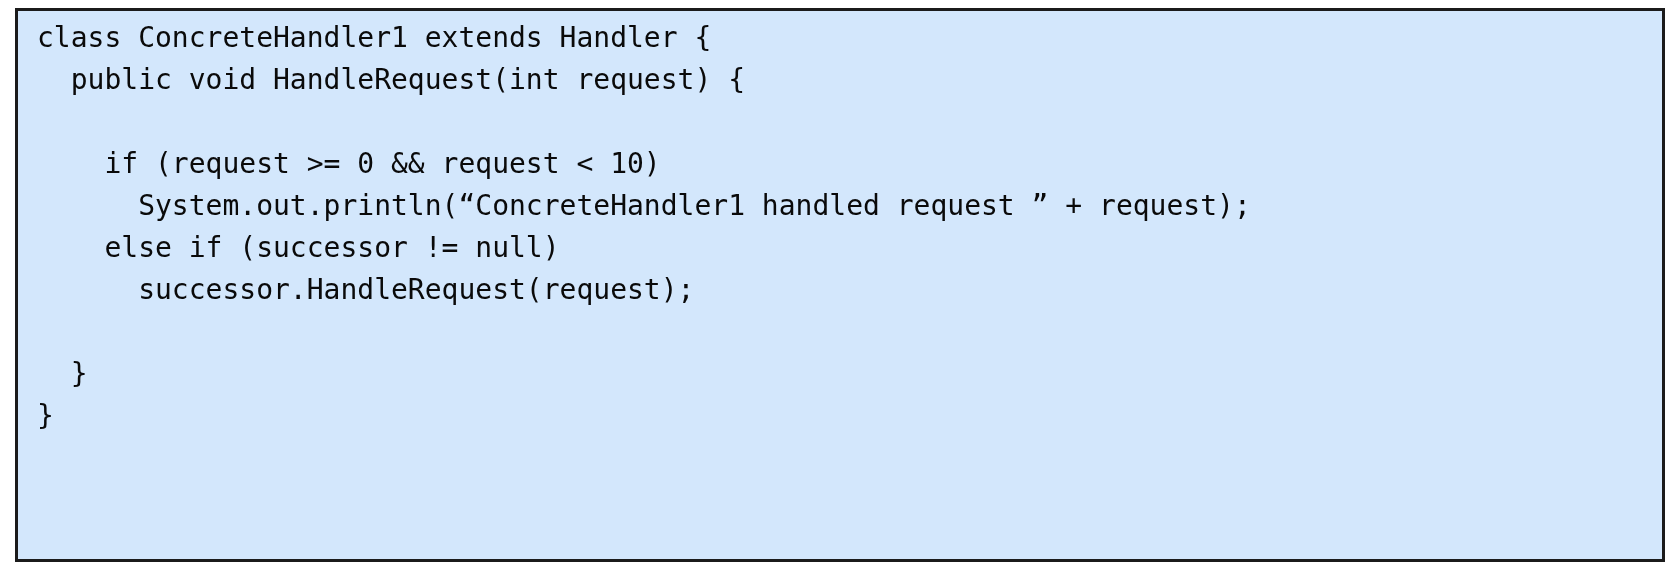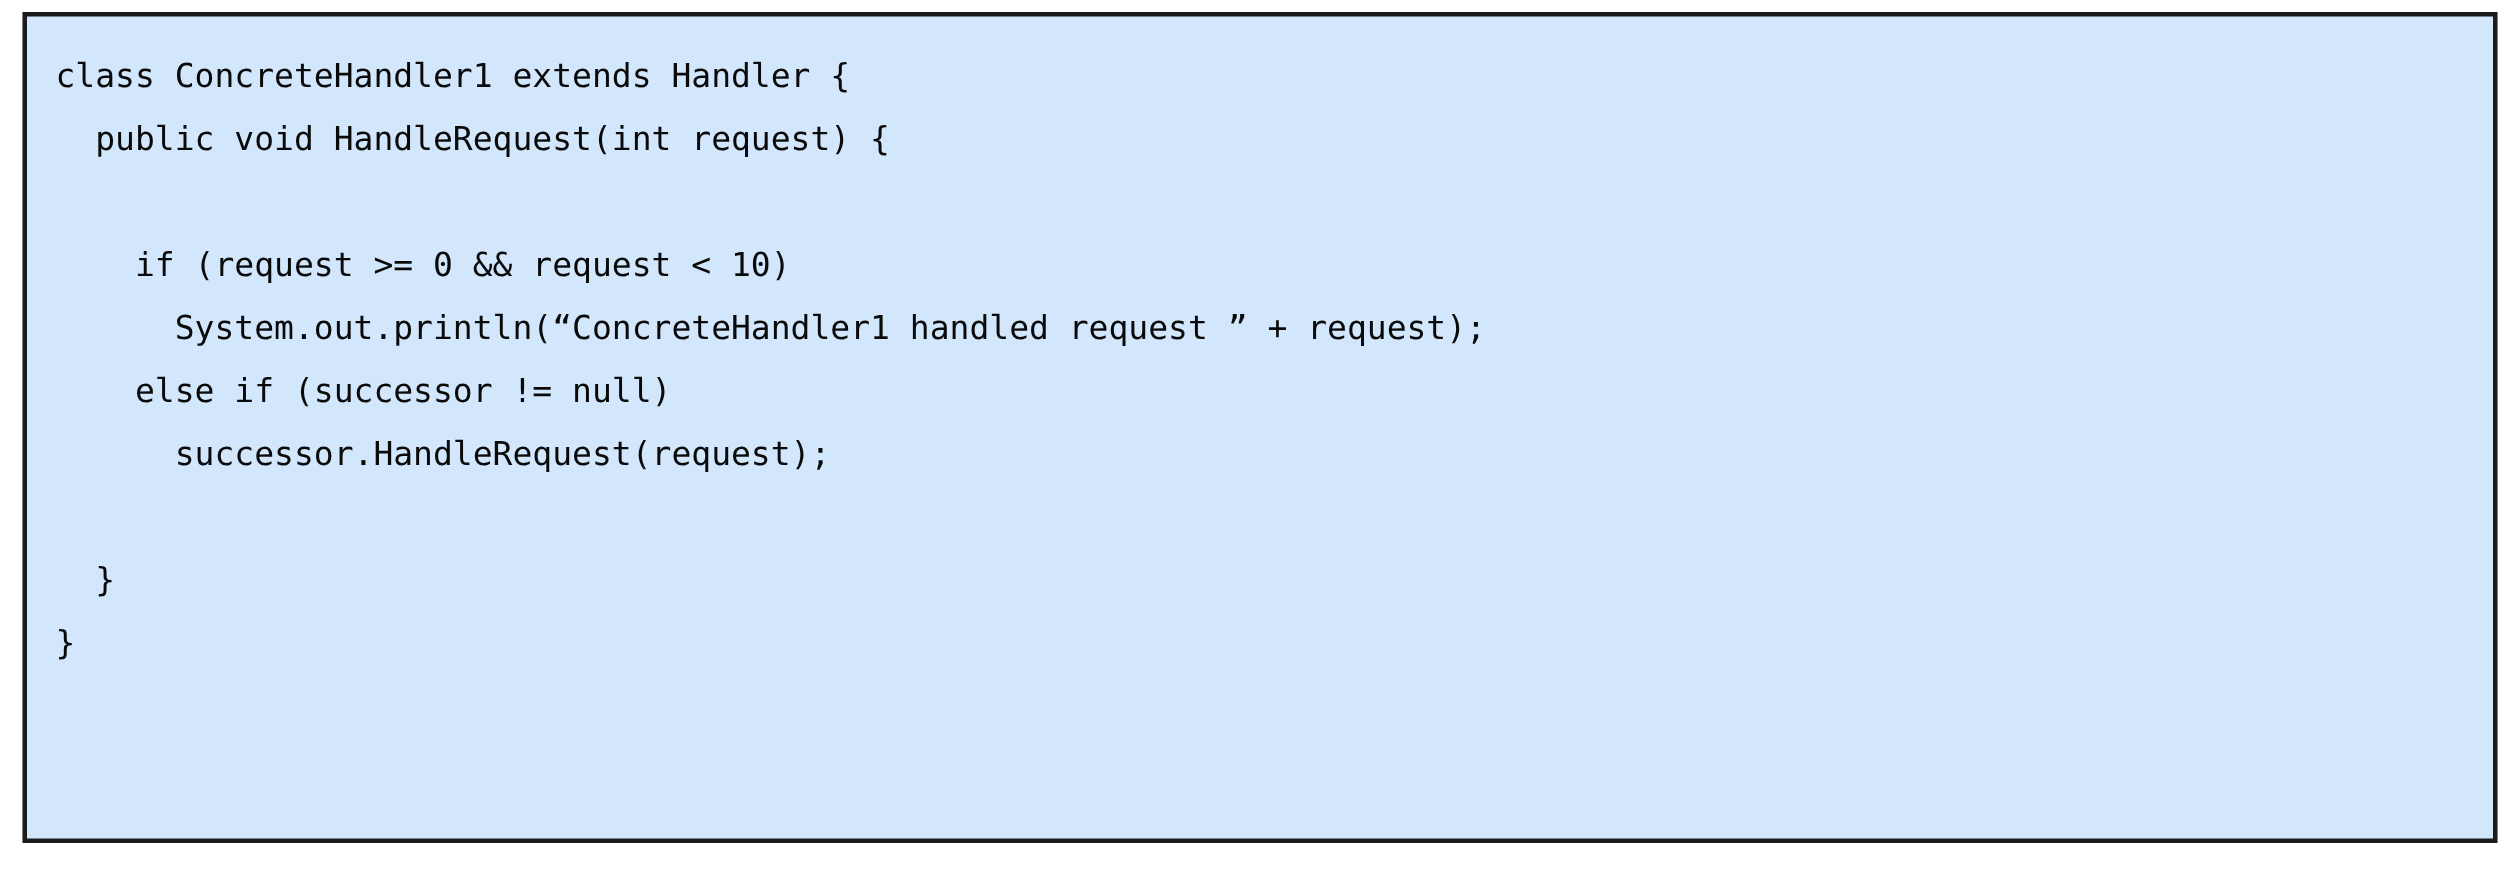--- a/index.html
+++ b/index.html
@@ -30,26 +30,26 @@
     height: 554px;
     box-sizing: border-box;
     background: #d3e7fc;
     border: 3px solid #1b1b1b;
     overflow: hidden;
   }
 
   #code-listing {
     position: absolute;
     left: 19px;
-    top: 20px;
+    top: 6px;
     right: 0;
     margin: 0;
     padding: 0;
     font-family: "DejaVu Sans Mono", monospace;
-    font-size: 22px;
+    font-size: 28px;
     line-height: 42px;
     color: #0a0a0a;
     white-space: pre;
     letter-spacing: 0px;
   }
 
   #code-listing .code-line {
     display: block;
     height: 42px;
     white-space: pre;

